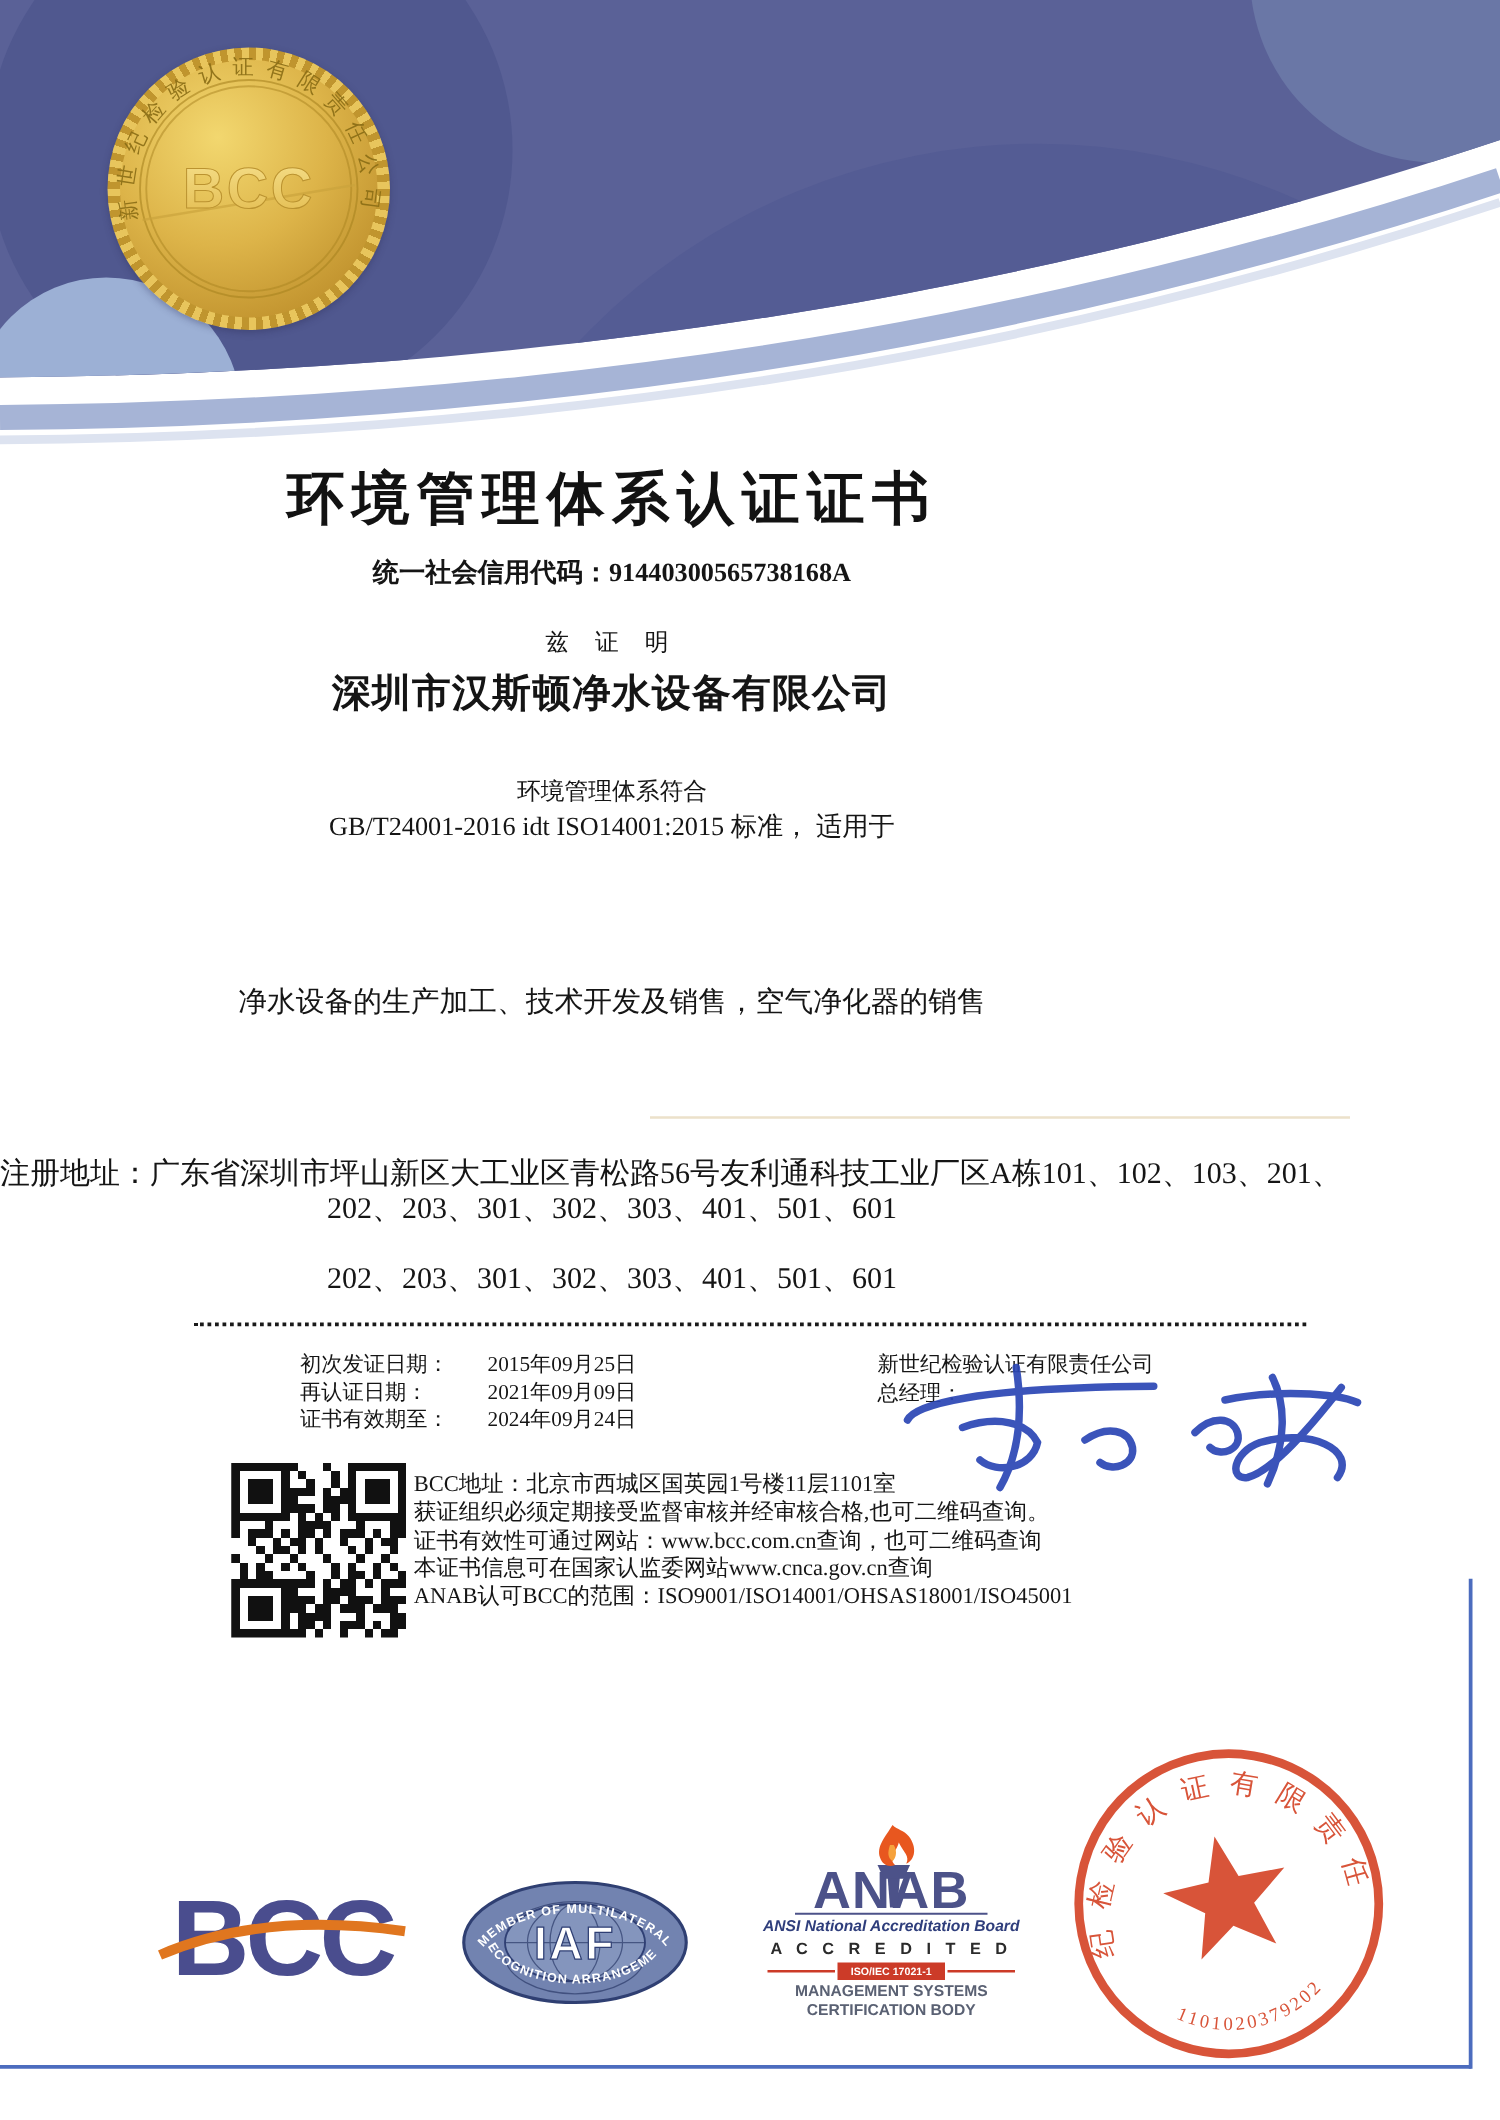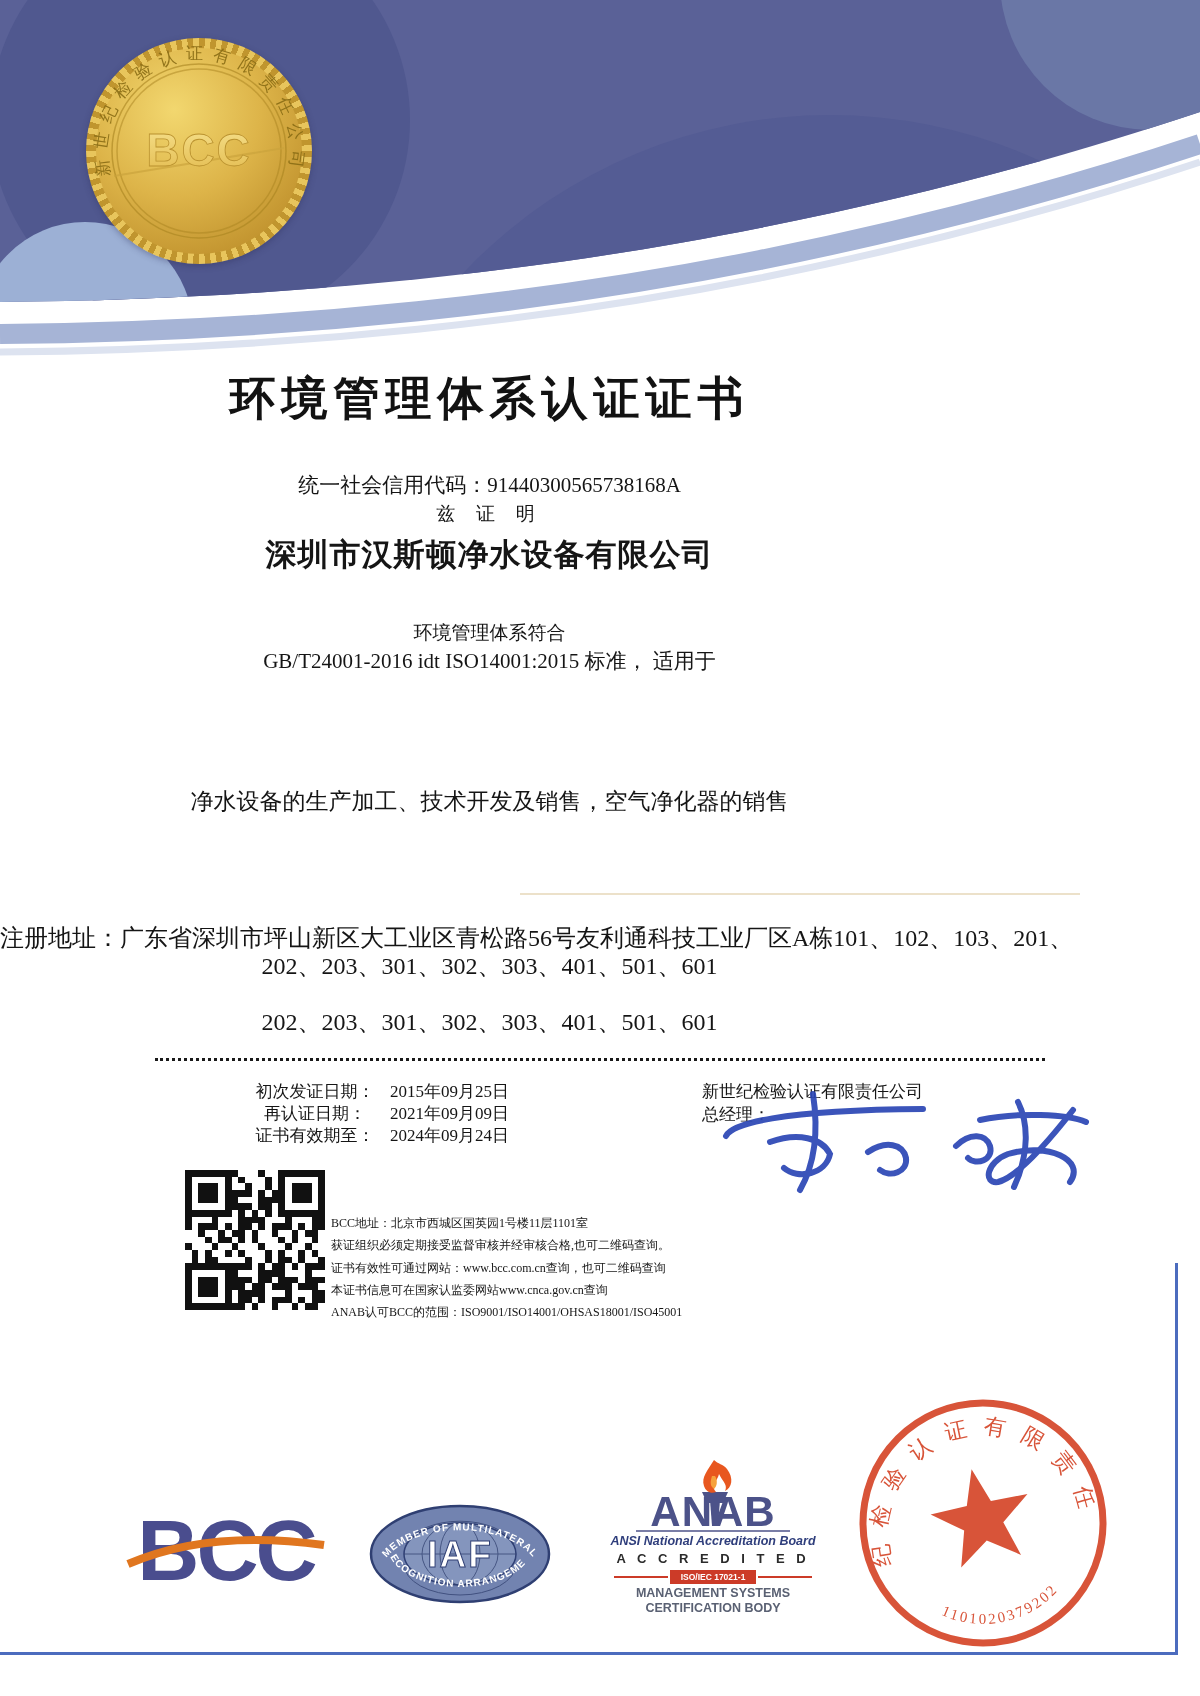--- a/index.html
+++ b/index.html
@@ -2,36 +2,36 @@
 <html><head>
 <meta charset="utf-8">
 <style>
   html,body{margin:0;padding:0;background:#888;}
   #page{position:relative;width:1200px;height:1696px;background:#fff;overflow:hidden;
         font-family:"Liberation Serif","DejaVu Serif",serif;color:#151515;margin:0 auto;}
   .abs{position:absolute;}
   .ctr{left:0;width:979px;text-align:center;white-space:nowrap;}
   .title{top:368px;font-size:46px;font-weight:700;letter-spacing:6px;color:#121212;}
   .regline{top:444px;font-size:21px;}
-  .creditline{top:471px;font-size:21px;}
+  .creditline{top:444px;font-size:21px;font-weight:bold;}
   .certify{top:501px;font-size:19px;letter-spacing:8px;}
   .company{top:534px;font-size:31px;font-weight:700;letter-spacing:1px;}
   .system{top:620px;font-size:19px;}
   .standard{top:647px;font-size:21px;}
   .scope{top:786px;font-size:23px;}
   .faintline{top:893px;left:520px;width:560px;height:2px;background:#ece1ca;}
   .addr{font-size:24px;}
   .a1{top:922px;}.a2{top:950px;}.a3{top:978px;}.a4{top:1006px;}
   .dotted{top:1058px;left:155px;width:890px;height:0;border-top:3px dotted #1a1a1a;}
   .daterow{left:240px;font-size:17px;white-space:nowrap;}
   .d1{top:1080px;}.d2{top:1102px;}.d3{top:1124px;}
-  .dlabel{display:inline-block;width:150px;text-align:center;}
+  .dlabel{display:inline-block;width:150px;text-align:left;}
   .issuer{left:702px;top:1080px;font-size:17px;white-space:nowrap;}
   .role{left:702px;top:1103px;font-size:17px;}
-  .notes{left:331px;top:1212px;font-size:12px;line-height:22.3px;white-space:nowrap;}
+  .notes{left:331px;top:1176px;font-size:18px;line-height:22.3px;white-space:nowrap;}
   .medal-edge{left:86px;top:38px;width:226px;height:226px;border-radius:50%;
     background:repeating-conic-gradient(#c0952e 0deg 3deg,#e8c55c 3deg 6deg);
     box-shadow:0 2px 6px rgba(40,40,80,.35);}
   .medal-body{left:96px;top:48px;width:206px;height:206px;border-radius:50%;
     background:radial-gradient(circle at 38% 30%,#f2d76f 0%,#ddb449 45%,#c2942f 80%,#b3872a 100%);}
   .borderline{background:#4c6cbe;}
   svg text{font-family:"Liberation Sans","DejaVu Sans",sans-serif;}
   svg .serif{font-family:"Liberation Serif","DejaVu Serif",serif;}
 </style>
 </head>

